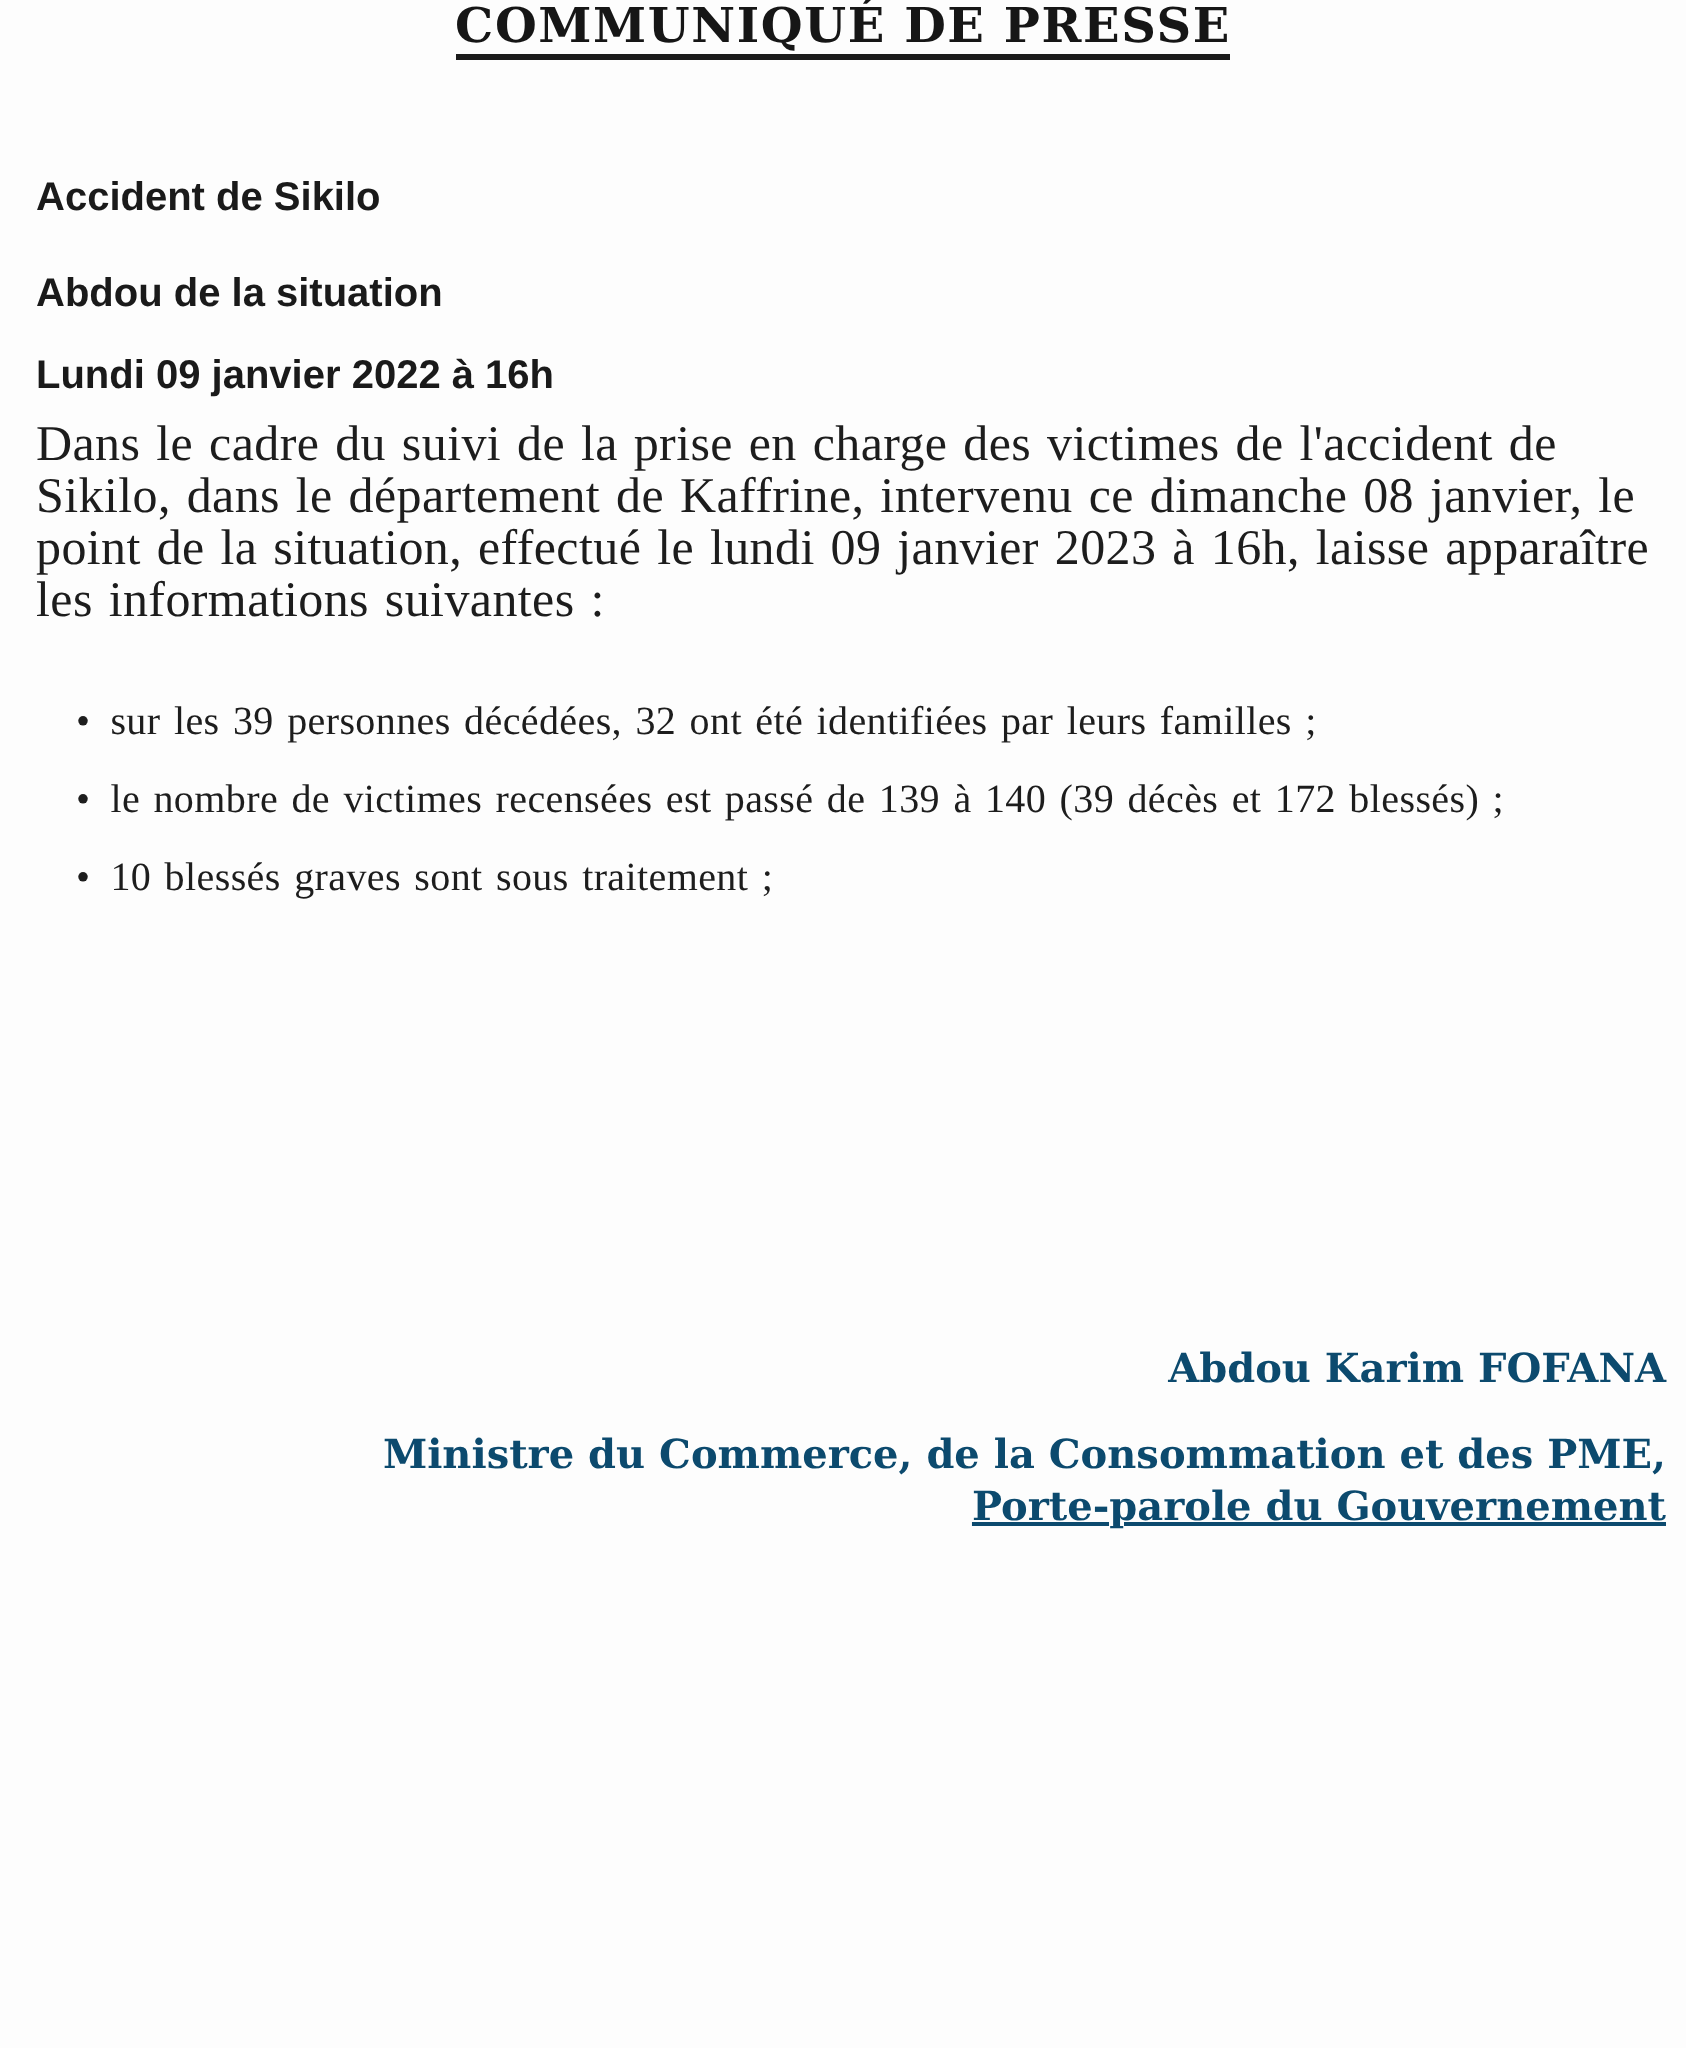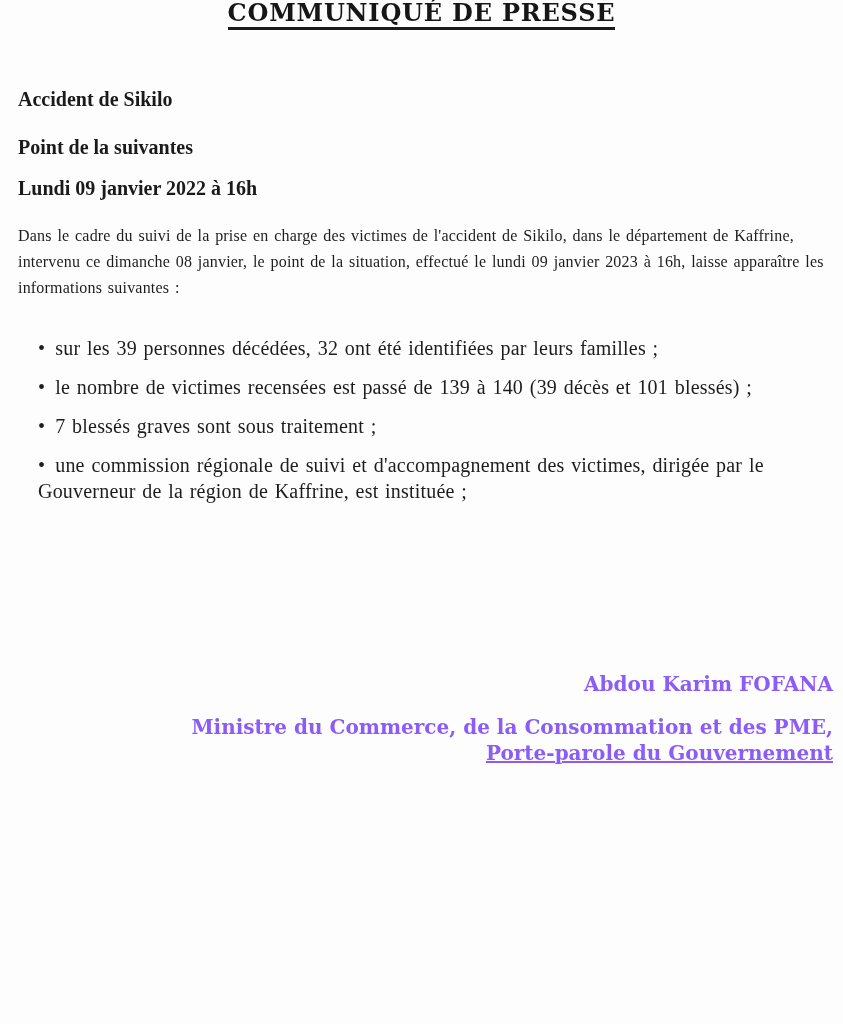--- a/index.html
+++ b/index.html
@@ -30,32 +30,32 @@
     letter-spacing: 0.8px;
     color: #161616;
     border-bottom: 3px solid #1b1b1b;
     padding-bottom: 1px;
   }
   .headings {
     margin: 57px 18px 0 18px;
   }
   .heading {
     margin: 0;
-    font-family: Liberation Serif, serif;
+    font-family: Liberation Sans, sans-serif;
     font-weight: 700;
     font-size: 20px;
     line-height: 24px;
     color: #1a1a1a;
   }
   .heading.h2 { margin-top: 24px; }
   .heading.h3 { margin-top: 17px; }
   .intro {
-    margin: 23px 18px 0 18px;
+    margin: 10px 18px 0 18px;
     max-width: 807px;
-    font-size: 16px;
+    font-size: 25px;
     line-height: 26px;
     letter-spacing: 0.2px;
     word-spacing: 1.5px;
   }
   .bullets {
     list-style: none;
     margin: 34px 18px 0 18px;
     padding: 0;
     max-width: 807px;
   }
@@ -71,21 +71,21 @@
     margin-right: 10px;
   }
   .signature {
     position: absolute;
     top: 672px;
     right: 10px;
     left: 150px;
     text-align: right;
     font-family: "DejaVu Serif", serif;
     font-weight: 700;
-    color: #8b5cf6;
+    color: #0c4a6e;
   }
   .sig-name {
     margin: 0;
     font-size: 20px;
     line-height: 24px;
   }
   .sig-role1 {
     margin: 18px 0 0 0;
     font-size: 20px;
     line-height: 26px;
@@ -101,38 +101,35 @@
 <body>
 
 <div class="page">
 
   <div class="title-row">
     <span class="doc-title">COMMUNIQUÉ DE PRESSE</span>
   </div>
 
   <div class="headings">
     <p class="heading h1">Accident de Sikilo</p>
-    <p class="heading h2">Point de la suivantes</p>
+    <p class="heading h2">Abdou de la situation</p>
     <p class="heading h3">Lundi 09 janvier 2022 à 16h</p>
   </div>
 
   <p class="intro">Dans le cadre du suivi de la prise en charge des victimes de l'accident de Sikilo, dans le département de Kaffrine, intervenu ce dimanche 08 janvier, le point de la situation, effectué le lundi 09 janvier 2023 à 16h, laisse apparaître les informations suivantes :</p>
 
   <ul class="bullets">
     <li class="bullet">
       <span class="bullet-dot">•</span><span>sur les 39 personnes décédées, 32 ont été identifiées par leurs familles ;</span>
     </li>
     <li class="bullet">
-      <span class="bullet-dot">•</span><span>le nombre de victimes recensées est passé de 139 à 140 (39 décès et 101 blessés) ;</span>
+      <span class="bullet-dot">•</span><span>le nombre de victimes recensées est passé de 139 à 140 (39 décès et 172 blessés) ;</span>
     </li>
     <li class="bullet">
-      <span class="bullet-dot">•</span><span>7 blessés graves sont sous traitement ;</span>
-    </li>
-    <li class="bullet">
-      <span class="bullet-dot">•</span><span>une commission régionale de suivi et d'accompagnement des victimes, dirigée par le Gouverneur de la région de Kaffrine, est instituée ;</span>
+      <span class="bullet-dot">•</span><span>10 blessés graves sont sous traitement ;</span>
     </li>
   </ul>
 
   <div class="signature">
     <p class="sig-name">Abdou Karim FOFANA</p>
     <p class="sig-role1">Ministre du Commerce, de la Consommation et des PME,</p>
     <p class="sig-role2">Porte-parole du Gouvernement</p>
   </div>
 
 </div>

